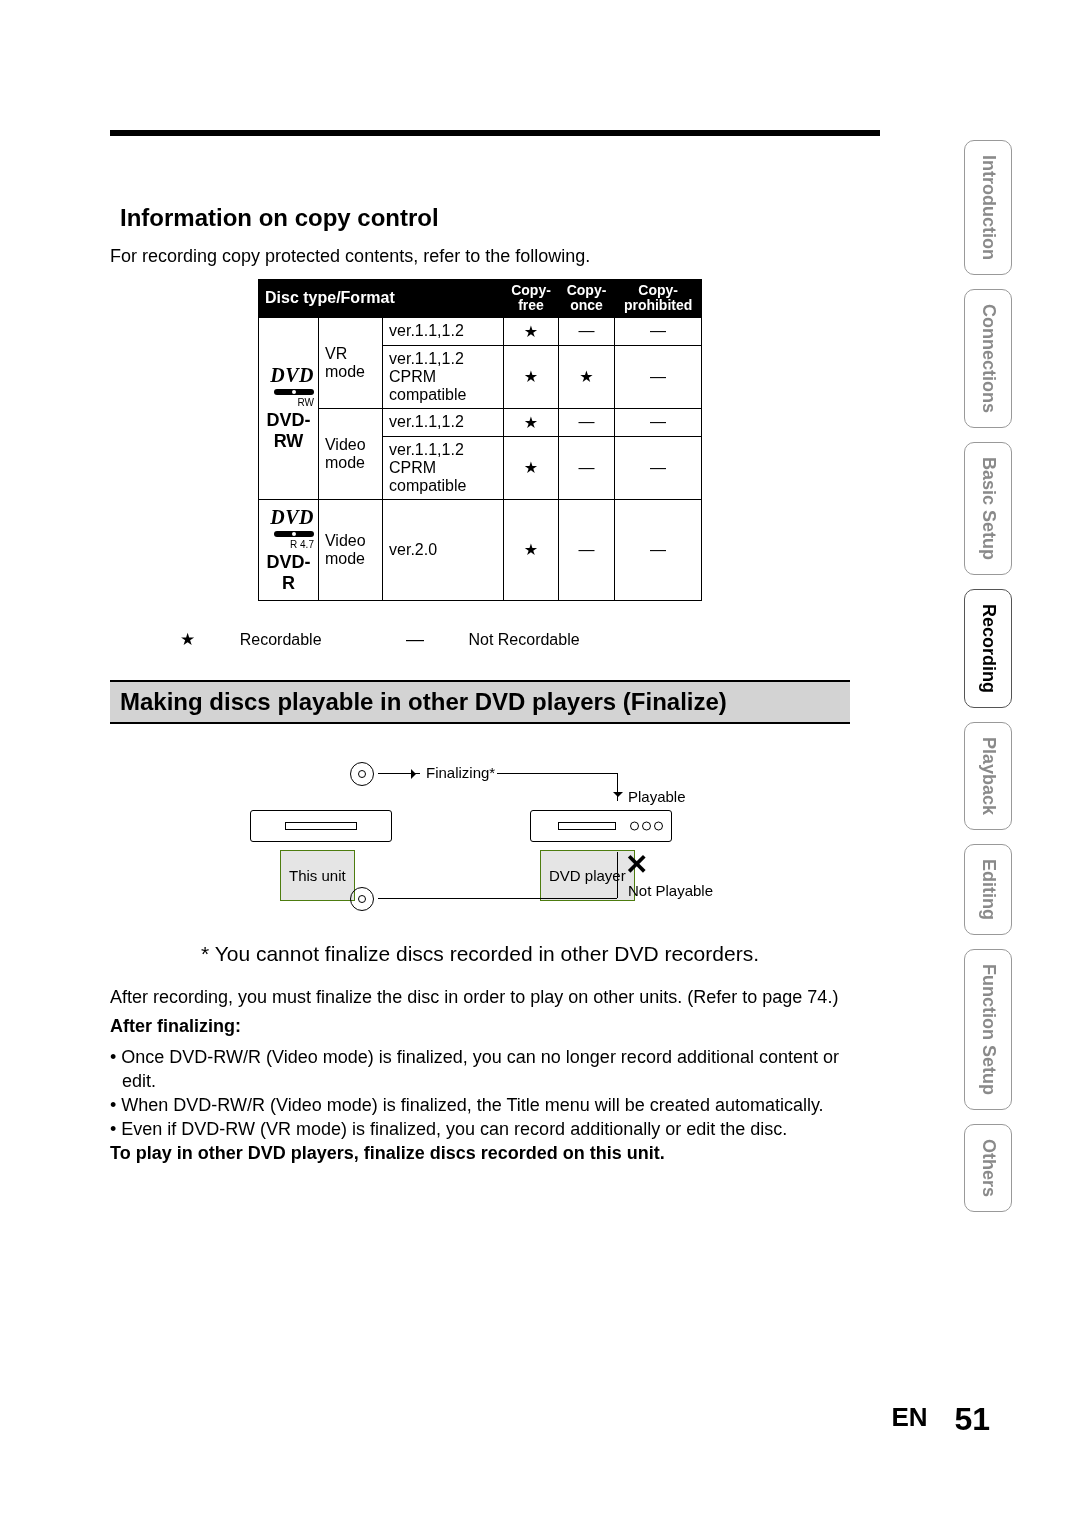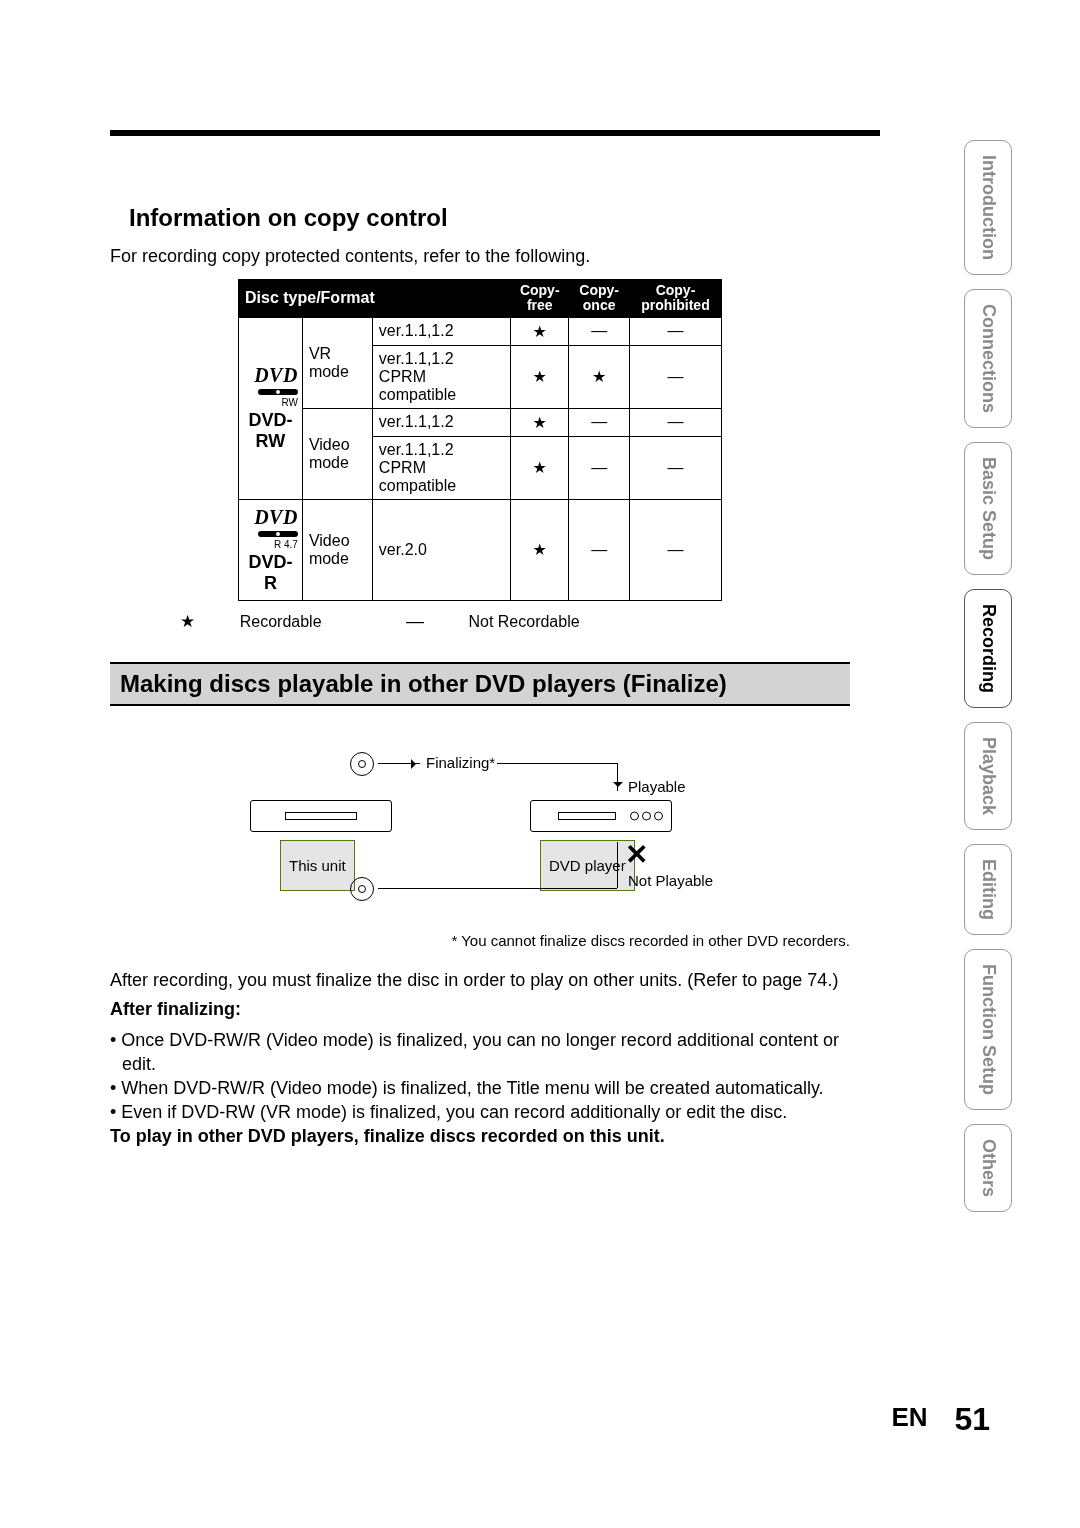--- a/index.html
+++ b/index.html
@@ -55,41 +55,41 @@
     border-color: #555;
   }
   .content {
     position: relative;
     padding-top: 80px;
     width: 740px;
   }
   h2.section {
     font-size: 24px;
     font-weight: bold;
-    margin: 0 0 10px 13px;
+    margin: 0 0 10px 4px;
     padding: 4px 6px;
     background: linear-gradient(to bottom, #fff, #fff);
   }
   .section-bar {
     border-top: 2px solid #000;
     border-bottom: 2px solid #000;
     background: #d3d3d3;
     padding: 6px 10px;
     font-size: 24px;
     font-weight: bold;
-    margin: 30px 0 36px 0;
+    margin: 30px 0 28px 0;
   }
   .intro {
     font-size: 18px;
     margin: 0 0 12px 0;
   }
   table.copytable {
     border-collapse: collapse;
-    margin: 6px auto 10px auto;
-    width: 484px;
+    margin: 6px auto 28px auto;
+    width: 444px;
   }
   table.copytable th, table.copytable td {
     border: 1px solid #000;
     font-size: 16px;
     padding: 4px 6px;
     text-align: left;
     vertical-align: middle;
   }
   table.copytable th {
     background: #000;
@@ -237,22 +237,22 @@
   }
   .arrowhead-d::after {
     content: "";
     position: absolute;
     left: -4px;
     bottom: -1px;
     border: 5px solid transparent;
     border-top-color: #000;
   }
   .footnote-diagram {
-    text-align: right;
-    font-size: 15px;
+    text-align: center;
+    font-size: 21px;
     margin-bottom: 20px;
   }
   .para {
     font-size: 18px;
     margin: 0 0 6px 0;
     line-height: 1.3;
   }
   .para.bold { font-weight: bold; }
   .bullets {
     font-size: 18px;

